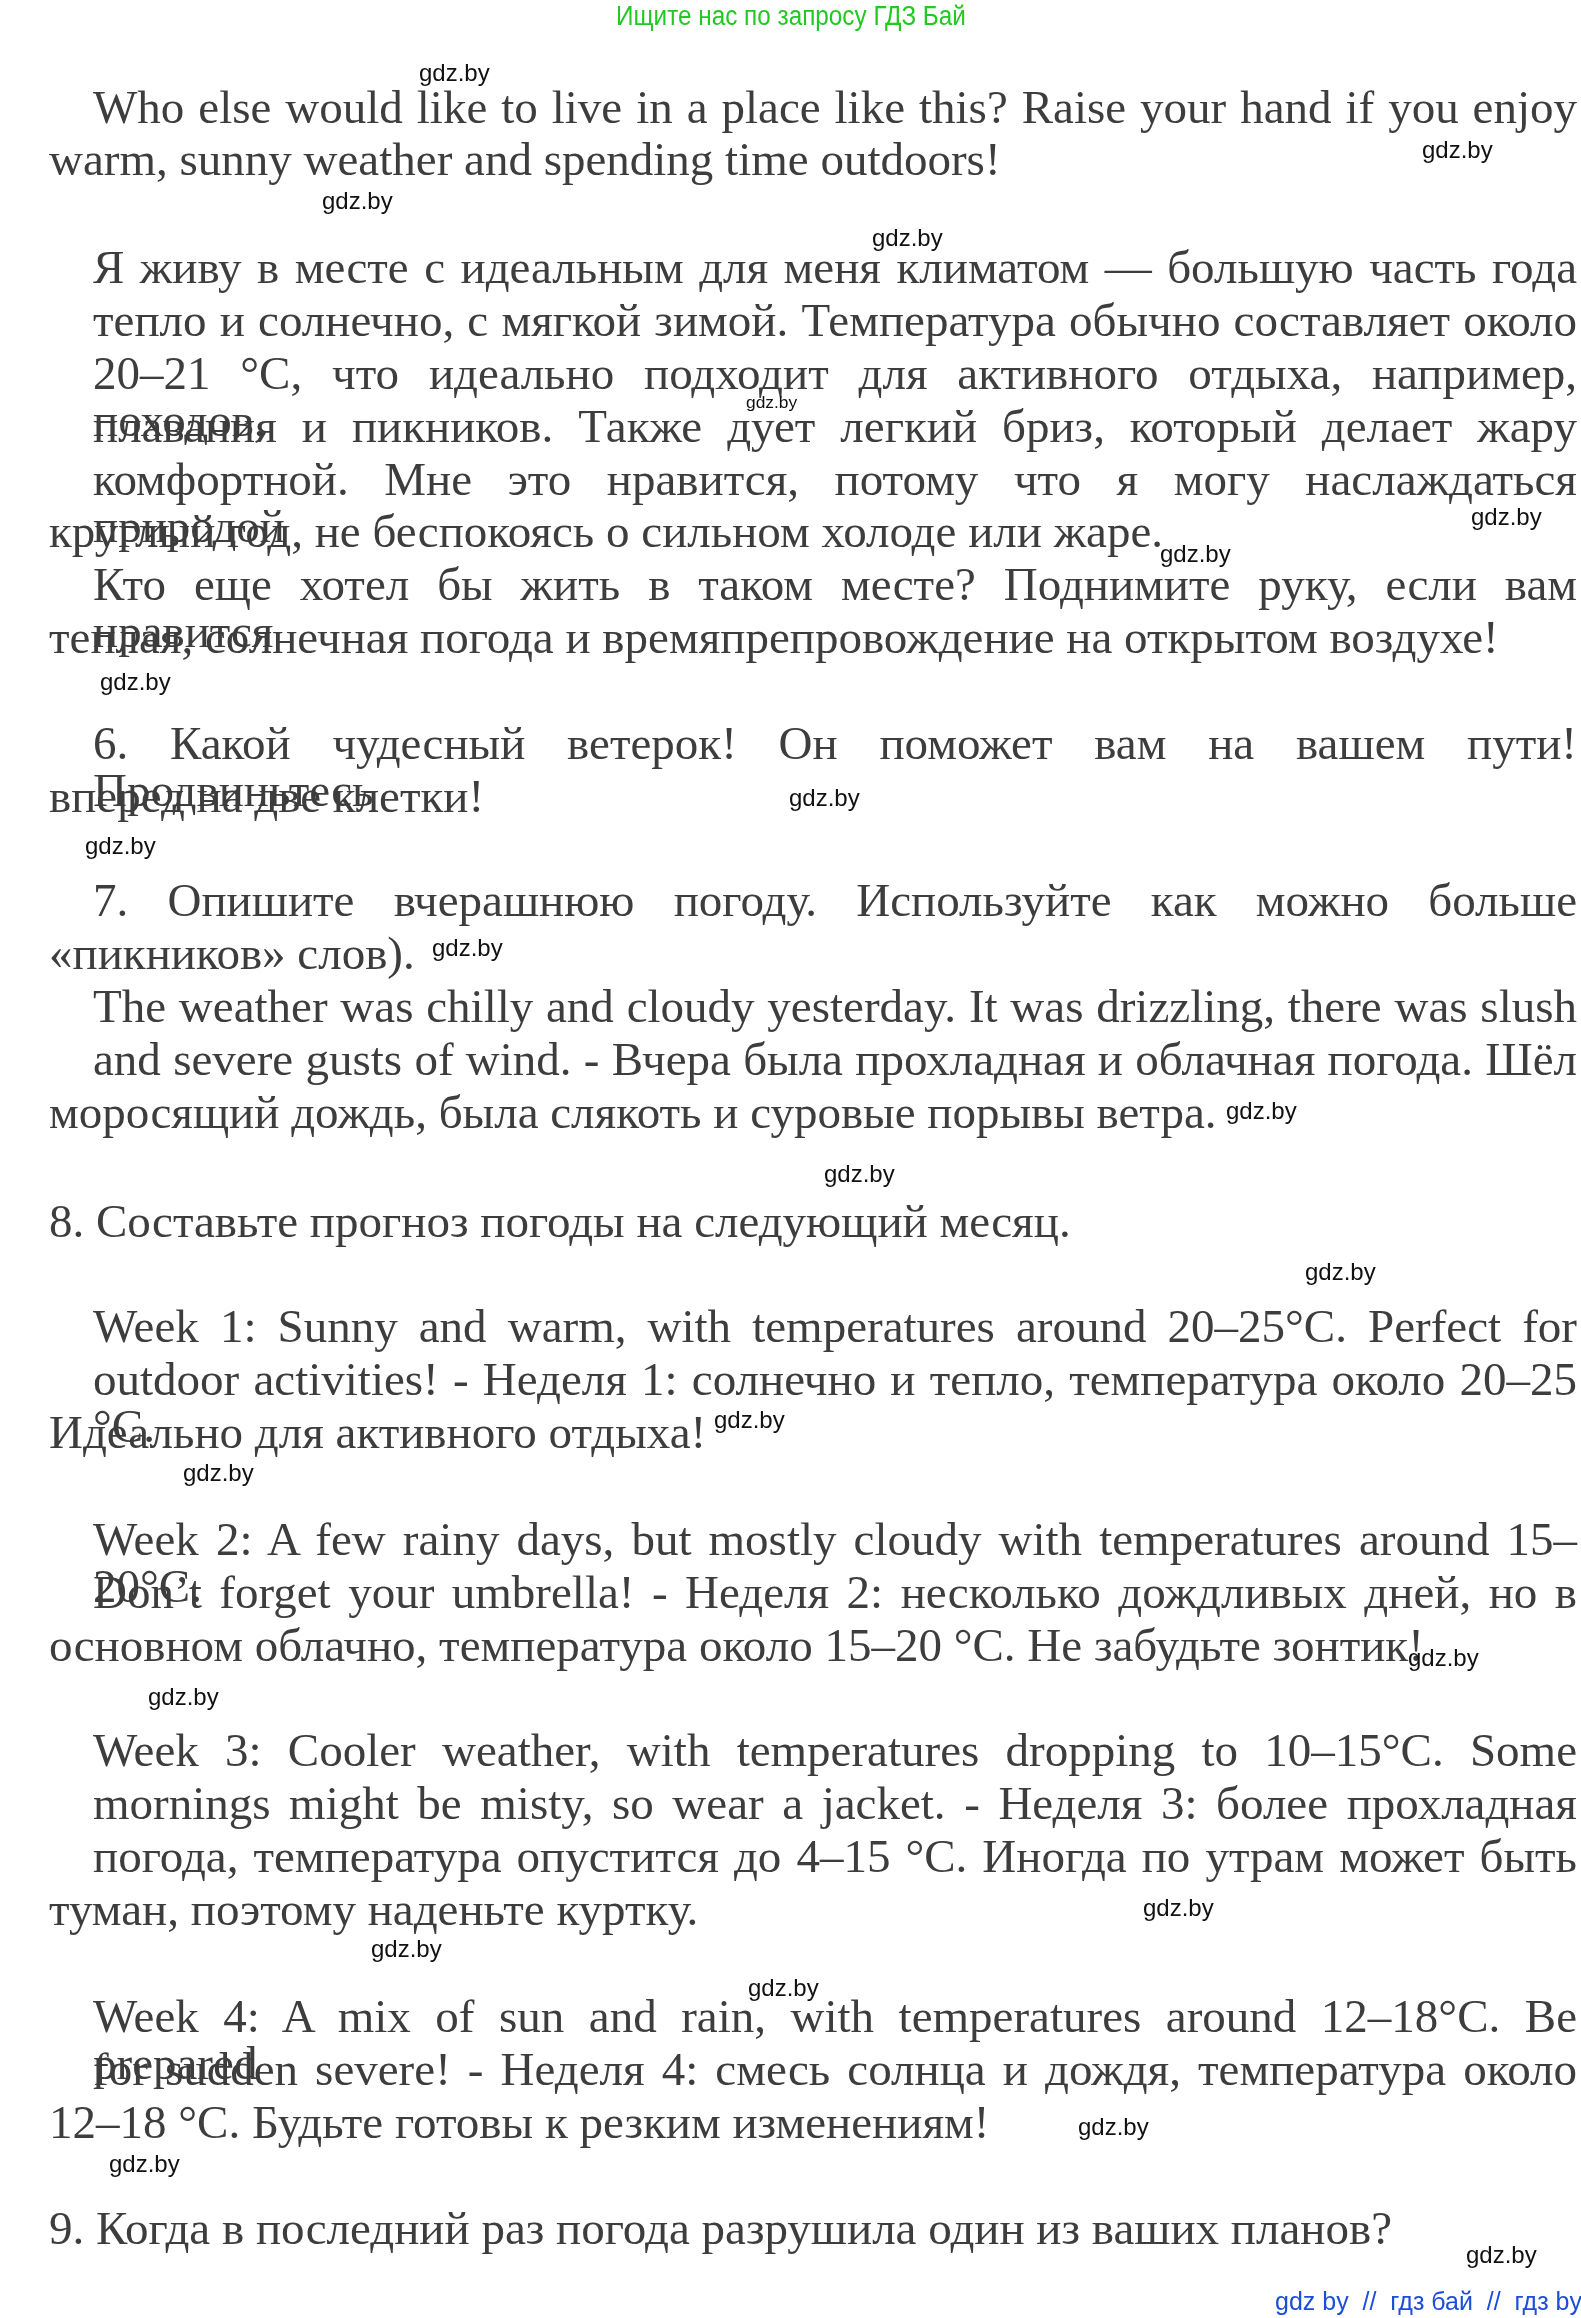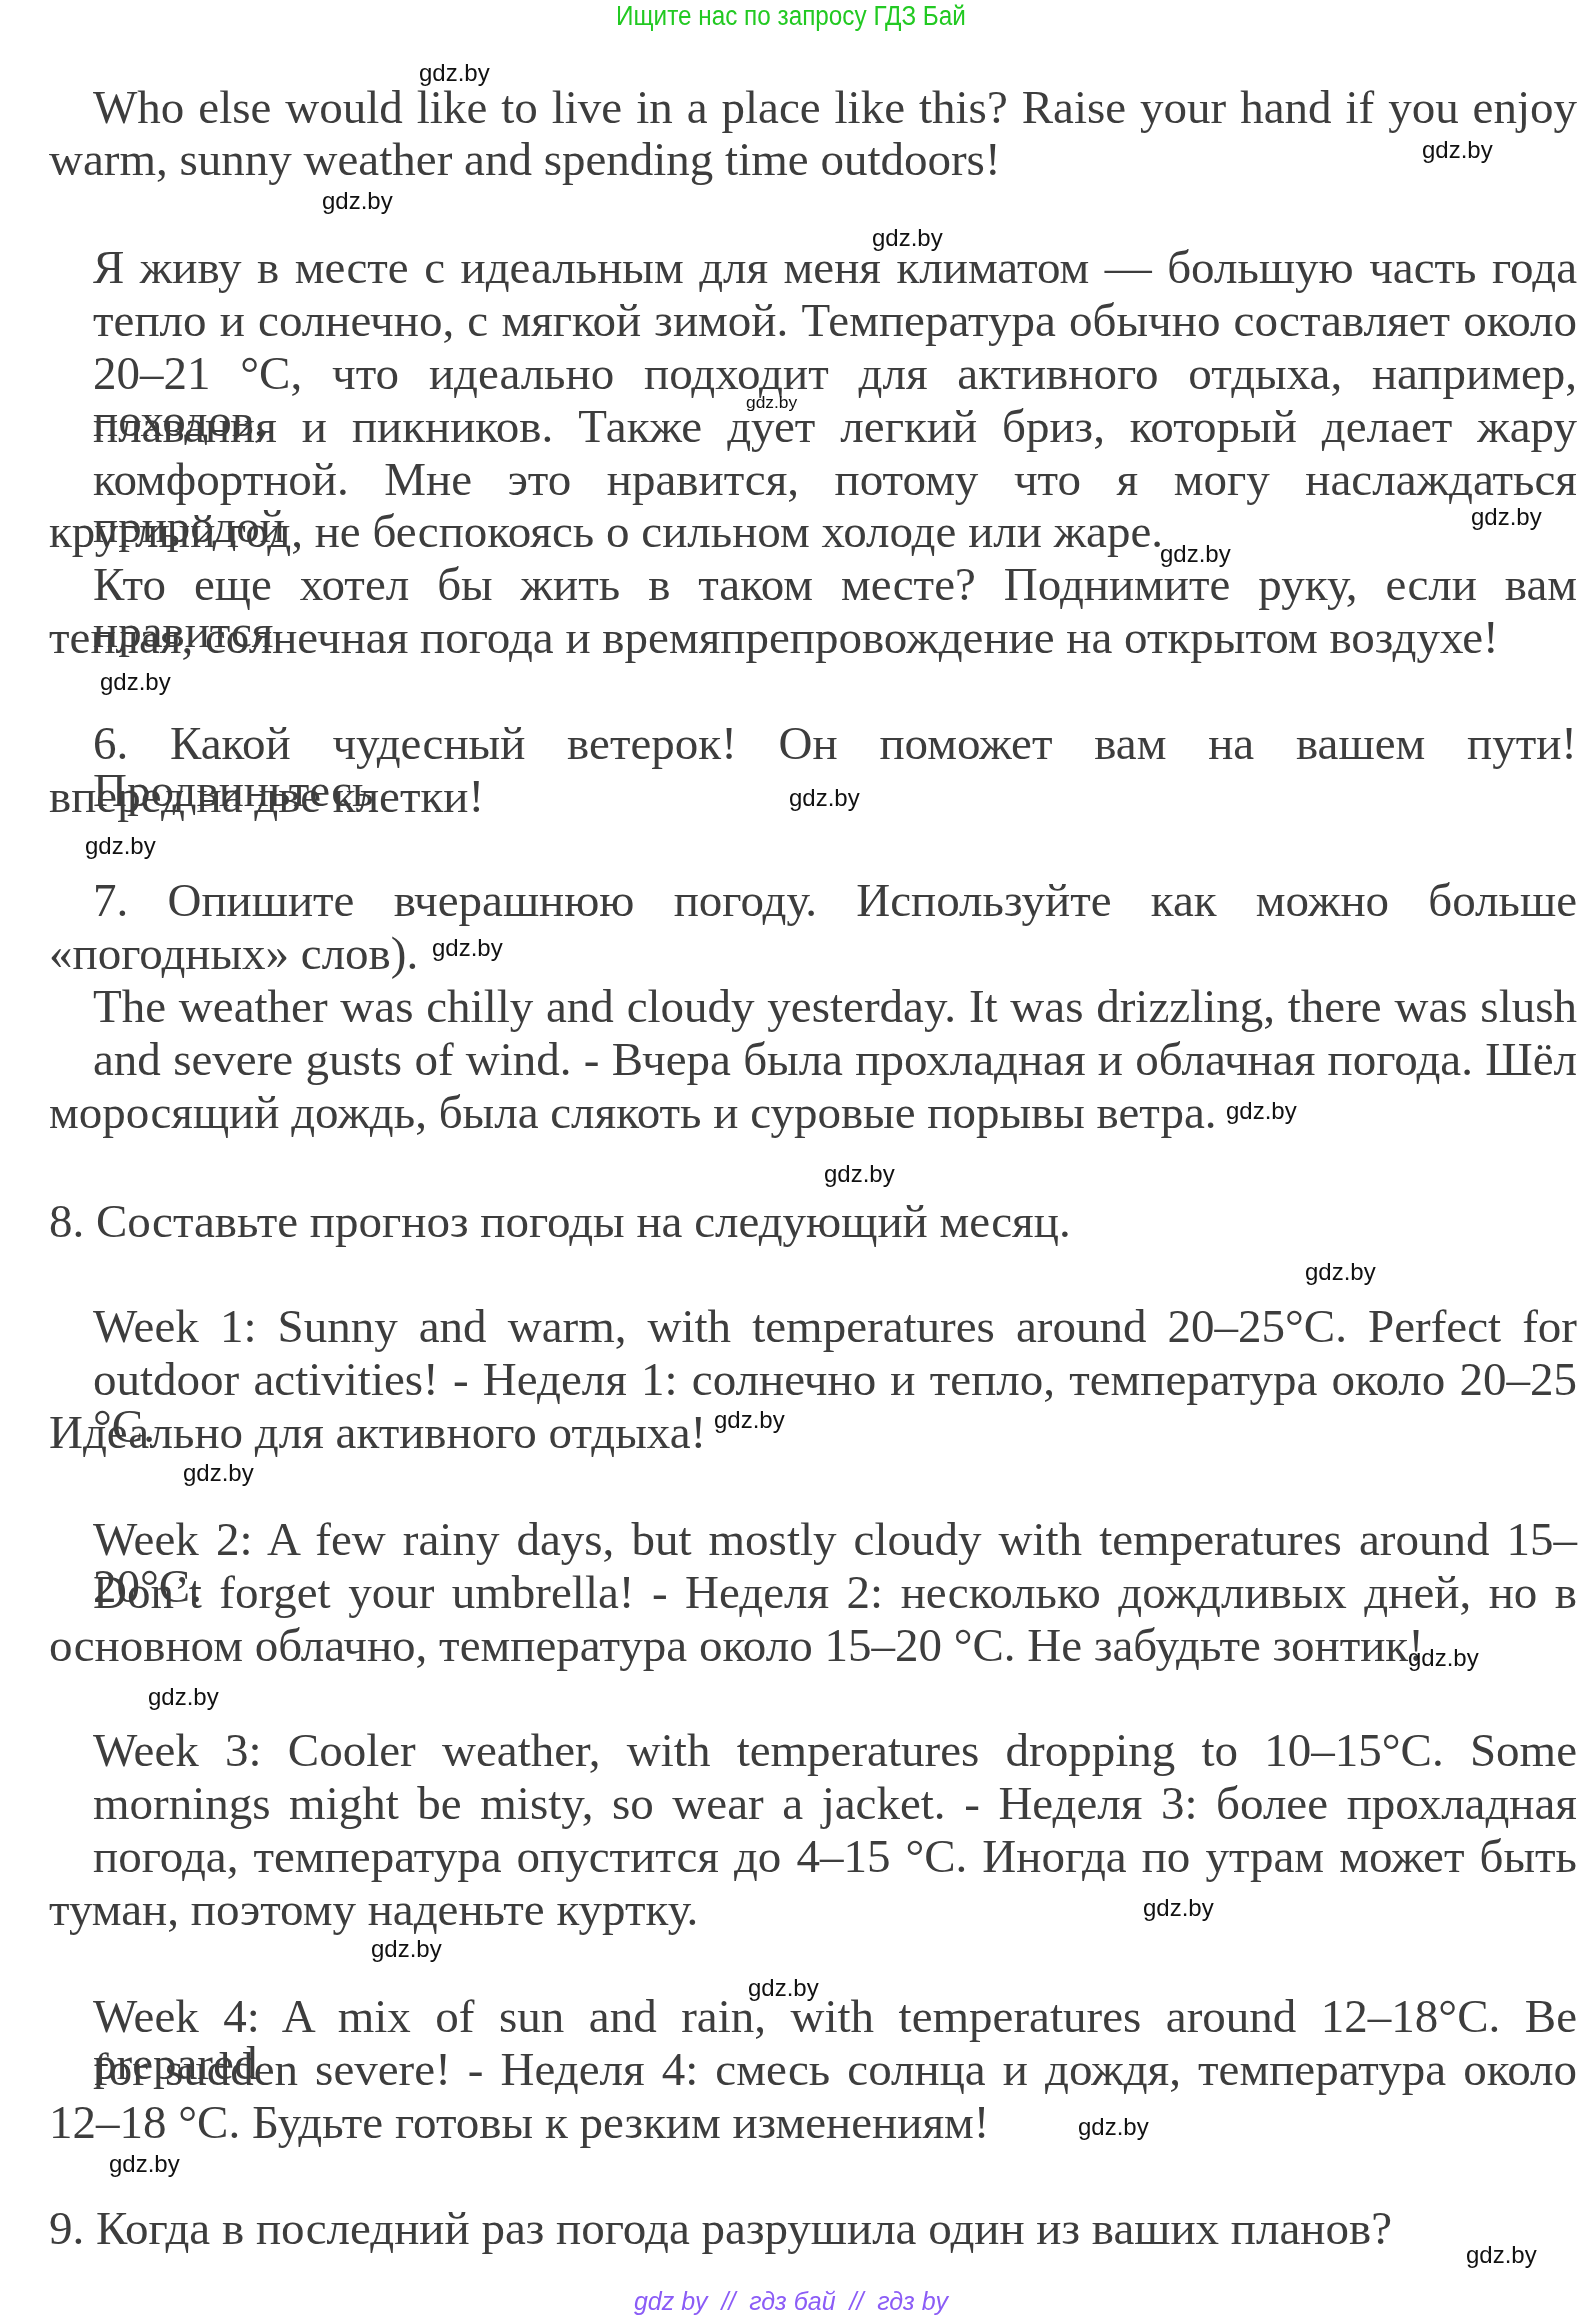--- a/index.html
+++ b/index.html
@@ -5,22 +5,22 @@
   html, body { margin: 0; padding: 0; background: #ffffff; }
   body { width: 1582px; height: 2319px; position: relative; overflow: hidden; }
   .header {
     position: absolute; left: 0; top: 3.2px; width: 1582px; height: 27px;
     text-align: center; font-family: "Liberation Sans", sans-serif;
     font-size: 27px; line-height: 27px; color: #22c922;
     transform: scaleX(0.9); transform-origin: 791px 0;
   }
   .footer {
     position: absolute; left: 0; top: 2289px; width: 1582px; height: 27px;
-    text-align: center; font-family: "Liberation Sans", sans-serif;
-    font-size: 25px; line-height: 25px; color: #8b5cf6; white-space: pre; font-style: italic;
+    text-align: right; font-family: "Liberation Sans", sans-serif;
+    font-size: 25px; line-height: 25px; color: #1d4ed8; white-space: pre;
   }
   .ln {
     position: absolute; left: 49px; width: 1484px; height: 47px;
     font-family: "Liberation Serif", serif; font-size: 47px; line-height: 47px;
     color: #3d3d3d; white-space: nowrap; text-align: left;
   }
   .ln.j { text-align: justify; text-align-last: justify; white-space: normal; overflow: visible; margin-left: 44px; }
   .wm {
     position: absolute; font-family: "Liberation Sans", sans-serif;
     font-size: 24px; line-height: 24px; color: #111111; white-space: nowrap;
@@ -48,21 +48,21 @@
   <div class="ln" style="top:614px">теплая, солнечная погода и времяпрепровождение на открытом воздухе!</div>
 </div>
 
 <div>
   <div class="ln j" style="top:720px">6. Какой чудесный ветерок! Он поможет вам на вашем пути! Продвиньтесь</div>
   <div class="ln" style="top:773px">вперед на две клетки!</div>
 </div>
 
 <div>
   <div class="ln j" style="top:877px">7. Опишите вчерашнюю погоду. Используйте как можно больше</div>
-  <div class="ln" style="top:930px">«погодных» слов).</div>
+  <div class="ln" style="top:930px">«пикников» слов).</div>
   <div class="ln j" style="top:983px">The weather was chilly and cloudy yesterday. It was drizzling, there was slush</div>
   <div class="ln j" style="top:1036px">and severe gusts of wind. - Вчера была прохладная и облачная погода. Шёл</div>
   <div class="ln" style="top:1089px">моросящий дождь, была слякоть и суровые порывы ветра.</div>
 </div>
 
 <div>
   <div class="ln" style="top:1198px">8. Составьте прогноз погоды на следующий месяц.</div>
 </div>
 
 <div>

